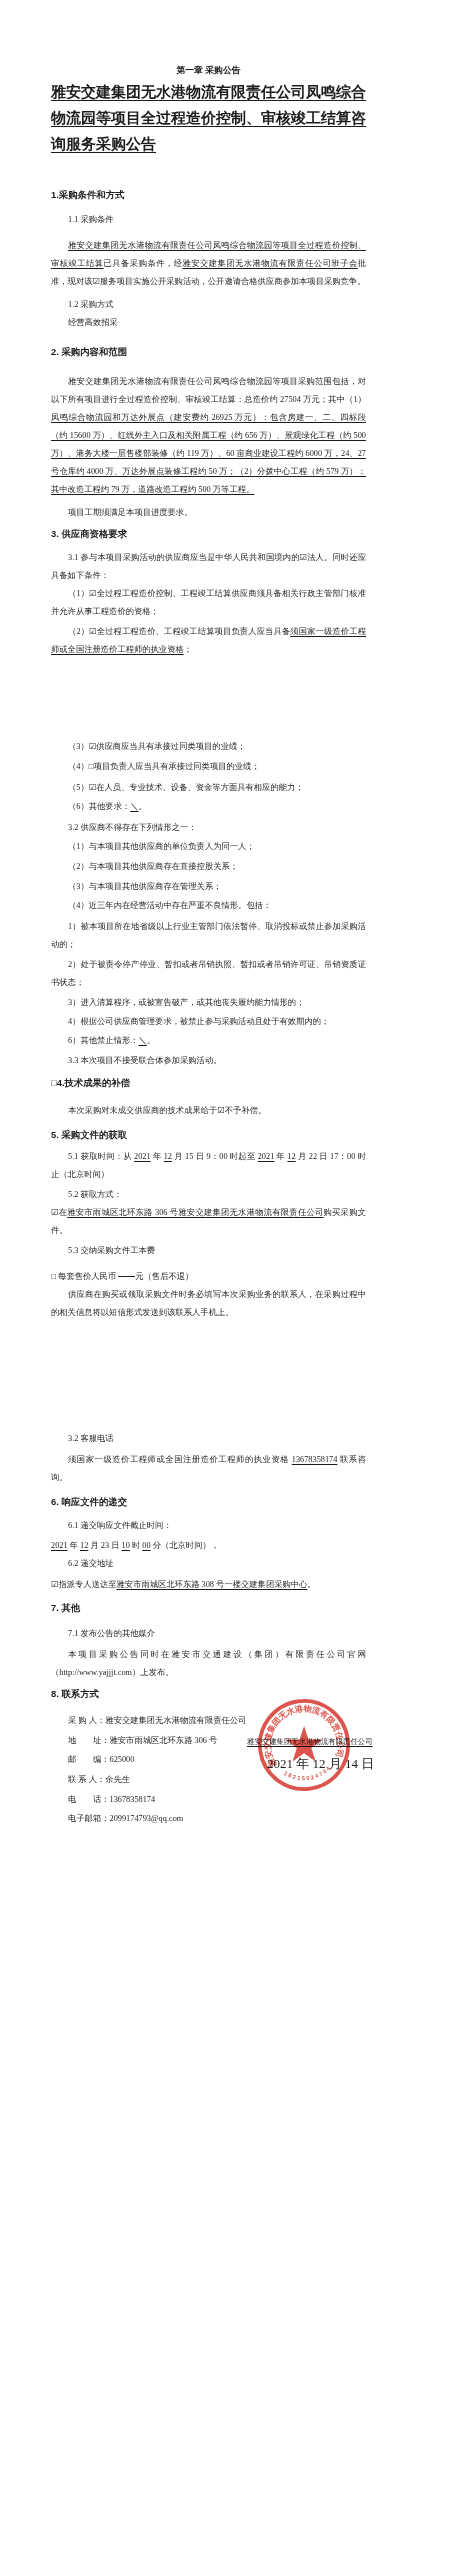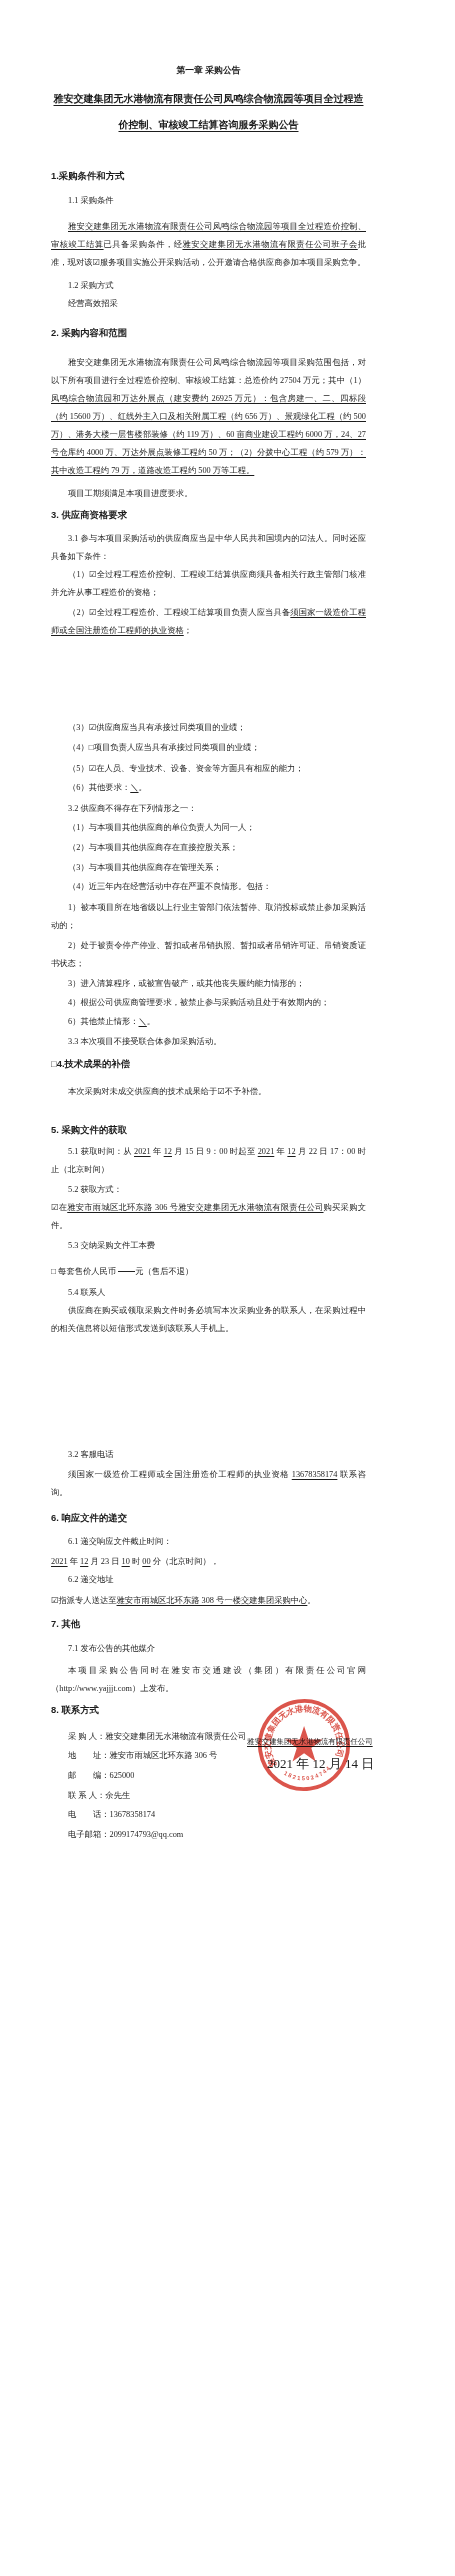--- a/index.html
+++ b/index.html
@@ -1,20 +1,20 @@
 <!DOCTYPE html>
 <html style="font-size:9px"><head>
 <meta charset="utf-8">
 <style>
   html,body{margin:0;padding:0;background:#ffffff;}
   .page{position:relative;width:416px;height:2576px;background:#ffffff;color:#1d1d1d;overflow:hidden;}
   .content{padding:64px 50px 0 51px;}
   p{margin:0;font-family:"Liberation Serif",serif;font-size:8.3px;line-height:18px;text-align:justify;}
   .chapter{font-family:"Liberation Sans",sans-serif;font-weight:bold;font-size:8.8px;line-height:13.7px;text-align:center;}
-  .doc-title{font-family:"Liberation Sans",sans-serif;font-weight:bold;font-size:10px;line-height:26px;text-align:center;margin-top:8px;}
+  .doc-title{font-family:"Liberation Sans",sans-serif;font-weight:bold;font-size:15px;line-height:26px;text-align:left;margin-top:1px;}
   .doc-title .ul{text-underline-offset:3.4px;}
   .h-sec{font-family:"Liberation Sans",sans-serif;font-weight:bold;font-size:9.4px;line-height:23px;text-align:left;}
   .ind{text-indent:2.05em;}
   .ul{text-decoration:underline;text-underline-offset:2.3px;}
   .blank-short{display:inline-block;min-width:17px;border-bottom:0.6px solid #222;height:8px;}
   .mt-h1{margin-top:26px;}
   .sig-company{position:absolute;left:247px;top:1736px;font-family:"Liberation Serif",serif;font-size:7.4px;line-height:11.4px;z-index:1;}
   .sig-date{position:absolute;left:267px;top:1758px;font-family:Liberation Serif, serif;font-size:13px;line-height:11.4px;z-index:1;}
   .seal{position:absolute;left:255px;top:1696px;width:98px;height:98px;z-index:2;opacity:.86;mix-blend-mode:multiply;transform:rotate(-8deg);}
   .seal text{fill:#d5392e;font-family:"Liberation Sans",sans-serif;font-weight:bold;}
@@ -55,27 +55,26 @@
     <p class="ind" style="margin-top:2.3px">1）被本项目所在地省级以上行业主管部门依法暂停、取消投标或禁止参加采购活动的；</p>
     <p class="ind" style="margin-top:2.3px">2）处于被责令停产停业、暂扣或者吊销执照、暂扣或者吊销许可证、吊销资质证书状态；</p>
     <p class="ind" style="margin-top:1.7px">3）进入清算程序，或被宣告破产，或其他丧失履约能力情形的；</p>
     <p class="ind" style="margin-top:1.7px">4）根据公司供应商管理要求，被禁止参与采购活动且处于有效期内的；</p>
     <p class="ind" style="margin-top:1.1px"><span>6）其他禁止情形：</span><span class="ul">＼</span><span>。</span></p>
     <p class="ind" style="margin-top:1.7px">3.3 本次项目不接受联合体参加采购活动。</p>
 
     <p class="h-sec" style="margin-top:1.1px">□4.技术成果的补偿</p>
     <p class="ind" style="margin-top:8px">本次采购对未成交供应商的技术成果给于☑不予补偿。</p>
 
-    <p class="h-sec" style="margin-top:17px">5. 采购文件的获取</p>
+    <p class="h-sec" style="margin-top:3px">5. 采购文件的获取</p>
     <p class="ind" style="margin-top:1.7px"><span>5.1 获取时间：从 </span><span class="ul">2021</span><span> 年 </span><span class="ul">12</span><span> 月 15 日 9：00 时起至 </span><span class="ul">2021</span><span> 年 </span><span class="ul">12</span><span> 月 22 日 17：00 时止（北京时间）</span></p>
     <p class="ind" style="margin-top:1.7px">5.2 获取方式：</p>
     <p style="margin-top:0.6px"><span>☑在</span><span class="ul">雅安市雨城区北环东路 306 号雅安交建集团无水港物流有限责任公司</span><span>购买采购文件。</span></p>
     <p class="ind" style="margin-top:1.7px">5.3 交纳采购文件工本费</p>
     <p style="margin-top:8px"><span>□ 每套售价人民币 </span><span class="blank-short">　　</span><span>元（售后不退）</span></p>
-    <p class="ind" style="margin-top:2.8px">5.4 联系人</p>
     <p class="ind">供应商在购买或领取采购文件时务必填写本次采购业务的联系人，在采购过程中的相关信息将以短信形式发送到该联系人手机上。</p>
     <p class="ind" style="margin-top:108px">3.2 客服电话</p>
     <p class="ind" style="margin-top:2.8px"><span>须国家一级造价工程师或全国注册造价工程师的执业资格 </span><span class="ul">13678358174</span><span> 联系咨询。</span></p>
 
     <p class="h-sec" style="margin-top:3.4px">6. 响应文件的递交</p>
     <p class="ind" style="margin-top:4px">6.1 递交响应文件截止时间：</p>
     <p style="margin-top:1.7px"><span class="ul">2021</span><span> 年 </span><span class="ul">12</span><span> 月 23 日 </span><span class="ul">10</span><span> 时 </span><span class="ul">00</span><span> 分（北京时间），</span></p>
     <p class="ind" style="margin-top:0.6px">6.2 递交地址</p>
     <p style="margin-top:2.8px"><span>☑指派专人送达至</span><span class="ul">雅安市雨城区北环东路 308 号一楼交建集团采购中心</span><span>。</span></p>
 

